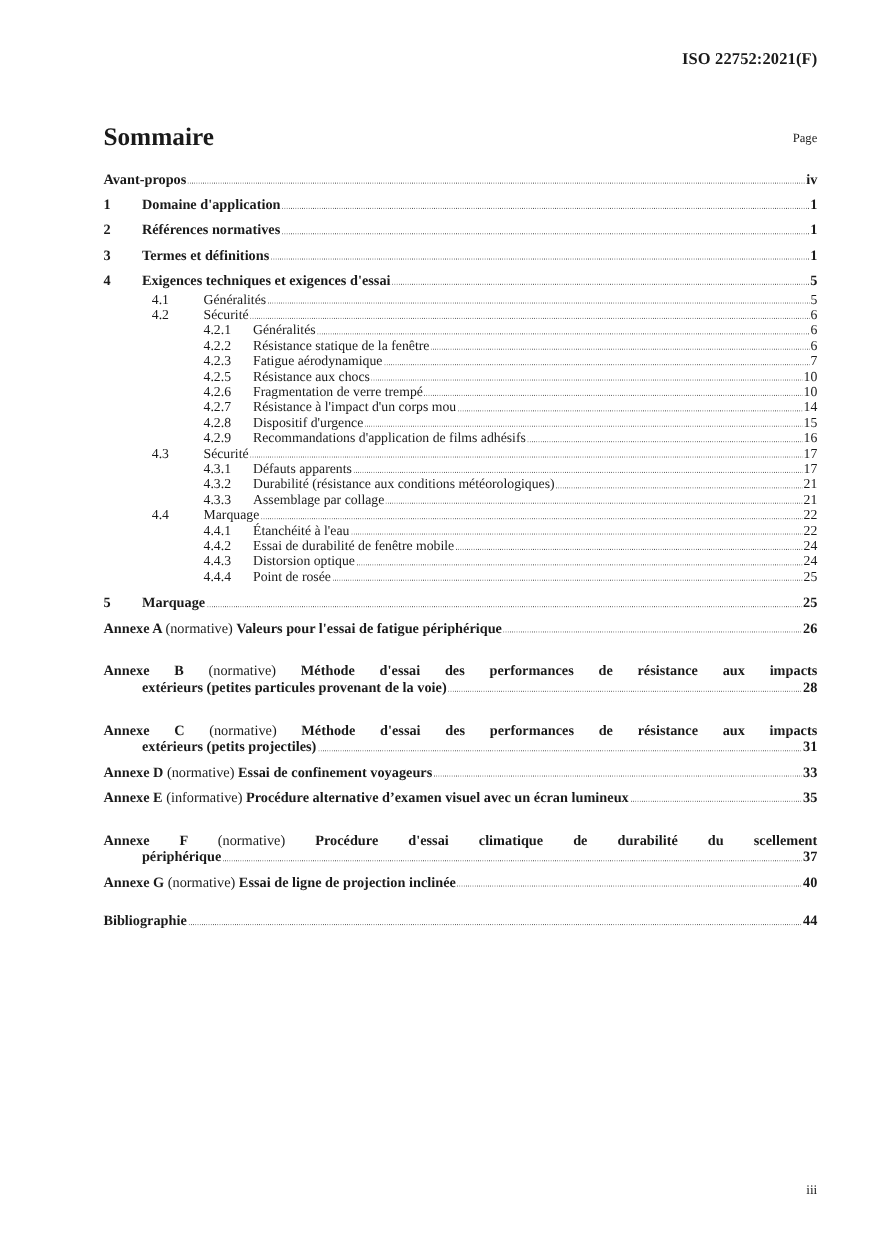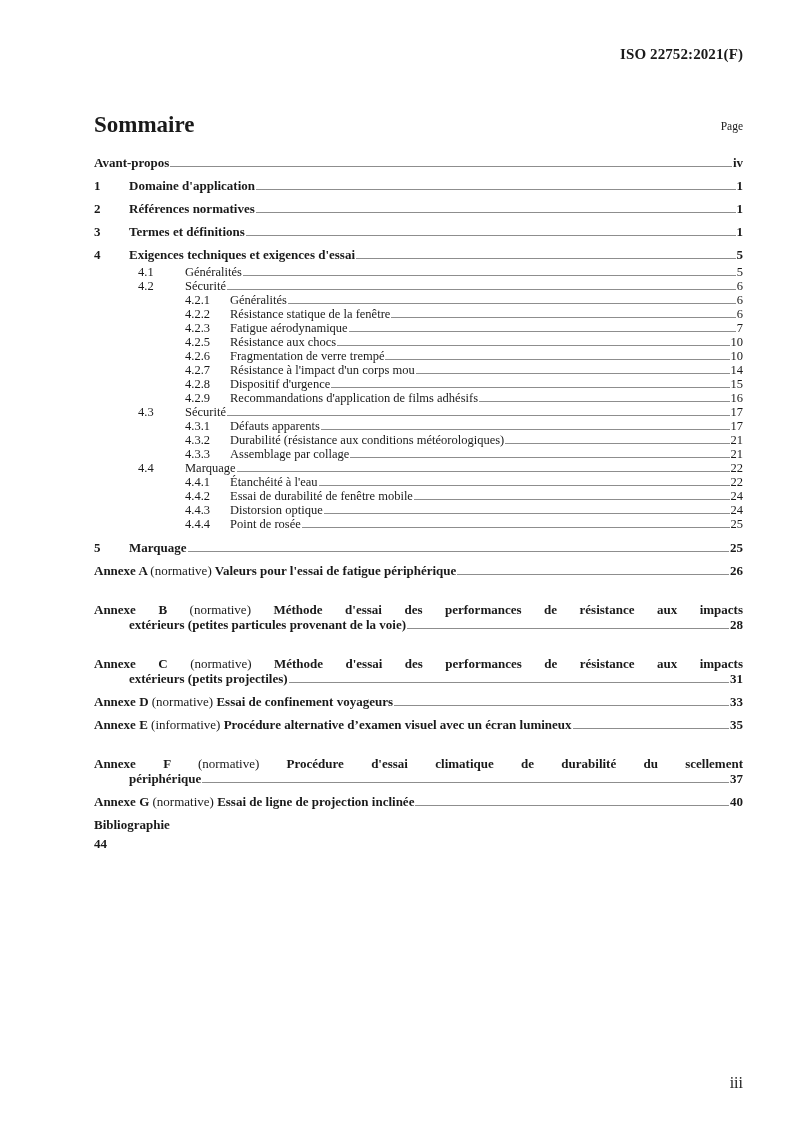--- a/index.html
+++ b/index.html
@@ -41,21 +41,21 @@
   }
   .pg { flex: none; text-align: left; }
   .norm { font-weight: normal; }
   .annex { font-weight: bold; font-size: 13px; line-height: 15px; }
   .annex .first { text-align: justify; text-align-last: justify; white-space: nowrap; margin-top: 24px; }
   .annex .second { display: flex; align-items: baseline; padding-left: 35px; }
   .footer-left {
     position: absolute; top: 1127px; left: 94px; font-size: 10.5px;
   }
   .footer-right {
-    position: absolute; top: 1074px; right: 50px; font-size: 16px; font-family: Liberation Serif, serif;
+    position: absolute; top: 1074px; right: 50px; font-size: 12px; font-family: Liberation Serif, serif;
   }
 </style>
 </head>
 <body>
 
 <div class="header-code">ISO 22752:2021(F)</div>
 <div class="title">Sommaire</div>
 <div class="page-label">Page</div>
 
 <div class="toc" id="toc">
@@ -253,21 +253,21 @@
         <span class="pg">37</span>
       </div>
     </div>
     <div class="annex" style="margin-top: 8px;">
       <div class="row l0">
         <span class="txt"><span>Annexe G</span> <span class="norm">(normative)</span> <span>Essai de ligne de projection inclinée</span></span>
         <span class="leader"></span>
         <span class="pg">40</span>
       </div>
     </div>
-    <div class="row l0" style="margin-top: 8px; flex-direction: column;">
+    <div class="row l0" style="margin-top: 20px;">
       <span class="txt">Bibliographie</span>
       <span class="leader"></span>
       <span class="pg">44</span>
     </div>
   </div>
 
 <div class="footer-left">© ISO 2021 – Tous droits réservés</div>
 <div class="footer-right">iii</div>
 
 </body></html>

